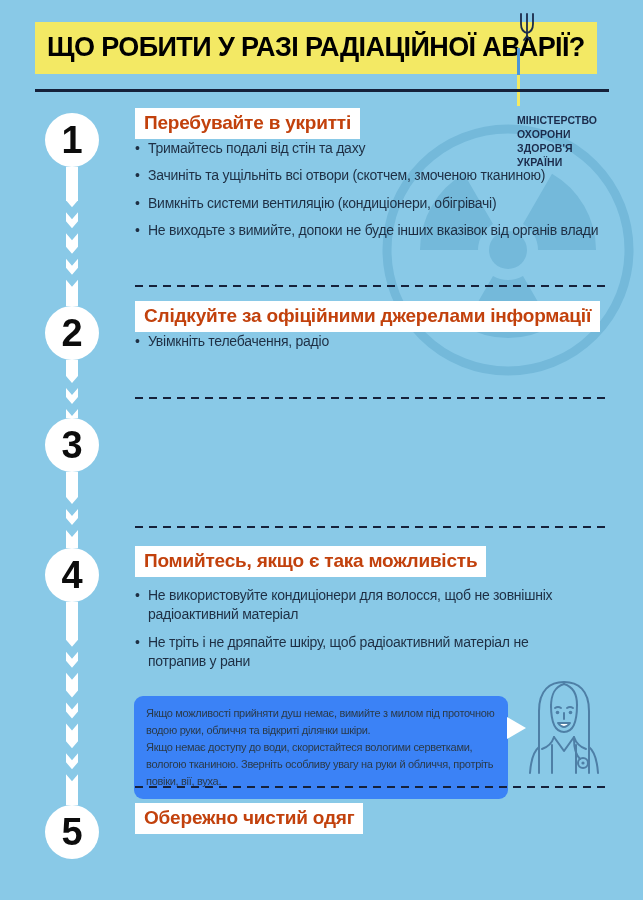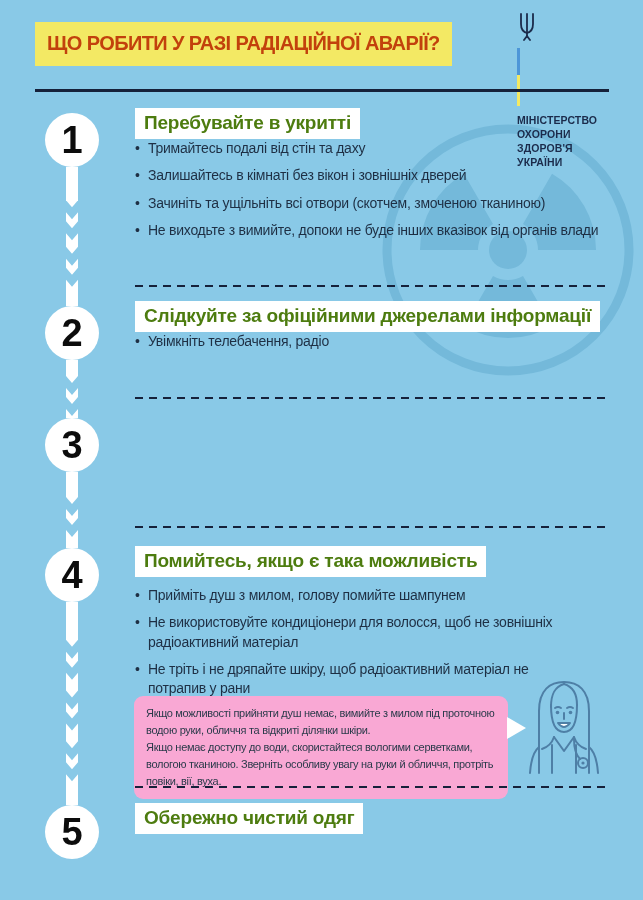--- a/index.html
+++ b/index.html
@@ -1,44 +1,44 @@
 <!DOCTYPE html>
 <html><head>
 <meta charset="utf-8">
 <style>
   html,body{margin:0;padding:0;}
   body{width:643px;height:900px;font-family:"Liberation Sans","DejaVu Sans",sans-serif;}
   .poster{position:relative;width:643px;height:900px;background:#89C9E7;overflow:hidden;}
 
   
   .title{position:absolute;left:35px;top:22px;margin:0;display:inline-block;
-         background:#F3E964;color:#c2410c;font-size:20px;font-weight:700;
+         background:#F3E964;color:#000000;font-size:27px;font-weight:700;
          letter-spacing:-0.6px;padding:10px 12px 11px;white-space:nowrap;}
   .ministry{position:absolute;left:517px;top:13px;display:flex;align-items:flex-start;gap:7px;flex-direction:column;}
   .logo-divider{width:3px;height:58px;background:linear-gradient(#4D96D8 0 46%,#F3E964 46% 100%);}
   .ministry-text{font-size:10.5px;font-weight:700;color:#1B2B4B;line-height:1.34;letter-spacing:0.1px;}
   .header-rule{position:absolute;left:35px;top:89px;width:574px;height:3px;background:#16213A;}
 
   
   .fullsvg{position:absolute;left:0;top:0;pointer-events:none;}
 
   
   .step{position:absolute;left:135px;width:482px;}
-  .step-title{display:inline-block;background:#FFFFFF;color:#4d7c0f;font-size:19px;
+  .step-title{display:inline-block;background:#FFFFFF;color:#c2410c;font-size:19px;
               font-weight:700;letter-spacing:-0.2px;padding:4px 9px 5px;margin:0;}
   .bullets{list-style:none;margin:0 0 0;padding:0;font-size:14px;color:#1E2F44;
            letter-spacing:-0.25px;}
   .bullets li{position:relative;padding-left:13px;margin-bottom:8px;line-height:1.38;}
   .bullets li::before{content:"\2022";position:absolute;left:0;top:0;}
 
   .dash{position:absolute;left:135px;width:476px;height:2px;
         background:repeating-linear-gradient(90deg,#16213A 0 8px,transparent 8px 14px);}
 
   
-  .note{position:absolute;left:134px;top:696px;width:350px;background:#f9a8d4;
+  .note{position:absolute;left:134px;top:696px;width:350px;background:#3b82f6;
         border-radius:9px;padding:9px 12px;font-size:11px;line-height:1.55;
         color:#2A3A4A;letter-spacing:-0.3px;}
   .note p{margin:0;}
   .note-tail{position:absolute;right:-18px;top:21px;width:0;height:0;border-style:solid;
              border-width:11px 0 11px 19px;border-color:transparent transparent transparent #FFFFFF;}
 
   .doctor{position:absolute;left:527px;top:675px;}
 
   .tl-num{font-family:"Liberation Sans","DejaVu Sans",sans-serif;font-size:38px;font-weight:700;fill:#0C0C0C;}
 </style>
@@ -119,41 +119,40 @@
     <g>
       <circle cx="72" cy="832" r="27" fill="#fff"></circle>
       <text class="tl-num" x="72" y="845" text-anchor="middle">5</text>
     </g>
   </svg>
 
   <section class="step" style="top:108px">
     <h2 class="step-title">Перебувайте в укритті</h2>
     <ul class="bullets">
       <li>Тримайтесь подалі від стін та даху</li>
-      <li>Залишайтесь в кімнаті без вікон і зовнішніх дверей</li>
       <li>Зачиніть та ущільніть всі отвори (скотчем, змоченою тканиною)</li>
+      <li>Вимкніть системи вентиляцію (кондиціонери, обігрівачі)</li>
       <li>Не виходьте з вимийте, допоки не буде інших вказівок від органів влади</li>
     </ul>
   </section>
   <div class="dash" style="top:285px"></div>
 
   <section class="step" style="top:301px">
     <h2 class="step-title">Слідкуйте за офіційними джерелами інформації</h2>
     <ul class="bullets">
       <li>Увімкніть телебачення, радіо</li>
     </ul>
   </section>
   <div class="dash" style="top:397px"></div>
 
   <div class="dash" style="top:526px"></div>
 
   <section class="step" style="top:546px">
     <h2 class="step-title">Помийтесь, якщо є така можливість</h2>
     <ul class="bullets" style="width:450px;margin-top:9px">
-      <li>Прийміть душ з милом, голову помийте шампунем</li>
       <li>Не використовуйте кондиціонери для волосся, щоб не зовнішніх радіоактивний матеріал</li>
       <li>Не тріть і не дряпайте шкіру, щоб радіоактивний матеріал не потрапив у рани</li>
     </ul>
   </section>
 
   <div class="note">
     <p>Якщо можливості прийняти душ немає, вимийте з милом під проточною водою руки, обличчя та відкриті ділянки шкіри.</p>
     <p>Якщо немає доступу до води, скористайтеся вологими серветками, вологою тканиною. Зверніть особливу увагу на руки й обличчя, протріть повіки, вії, вуха.</p>
     <div class="note-tail"></div>
   </div>

